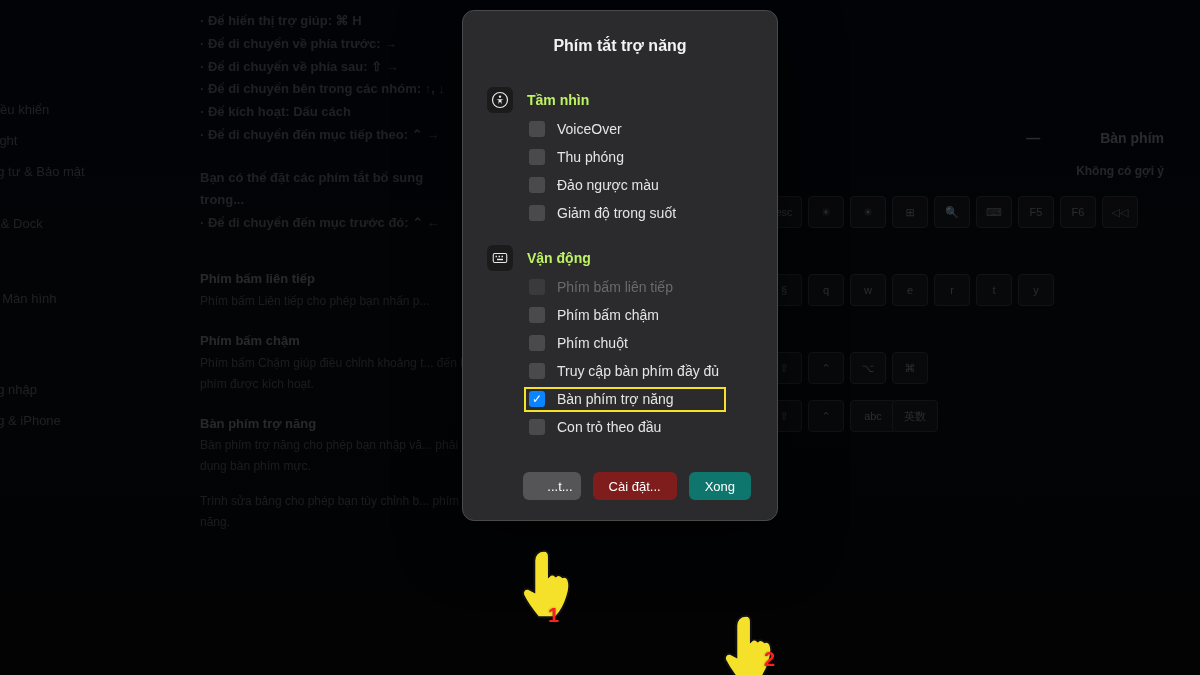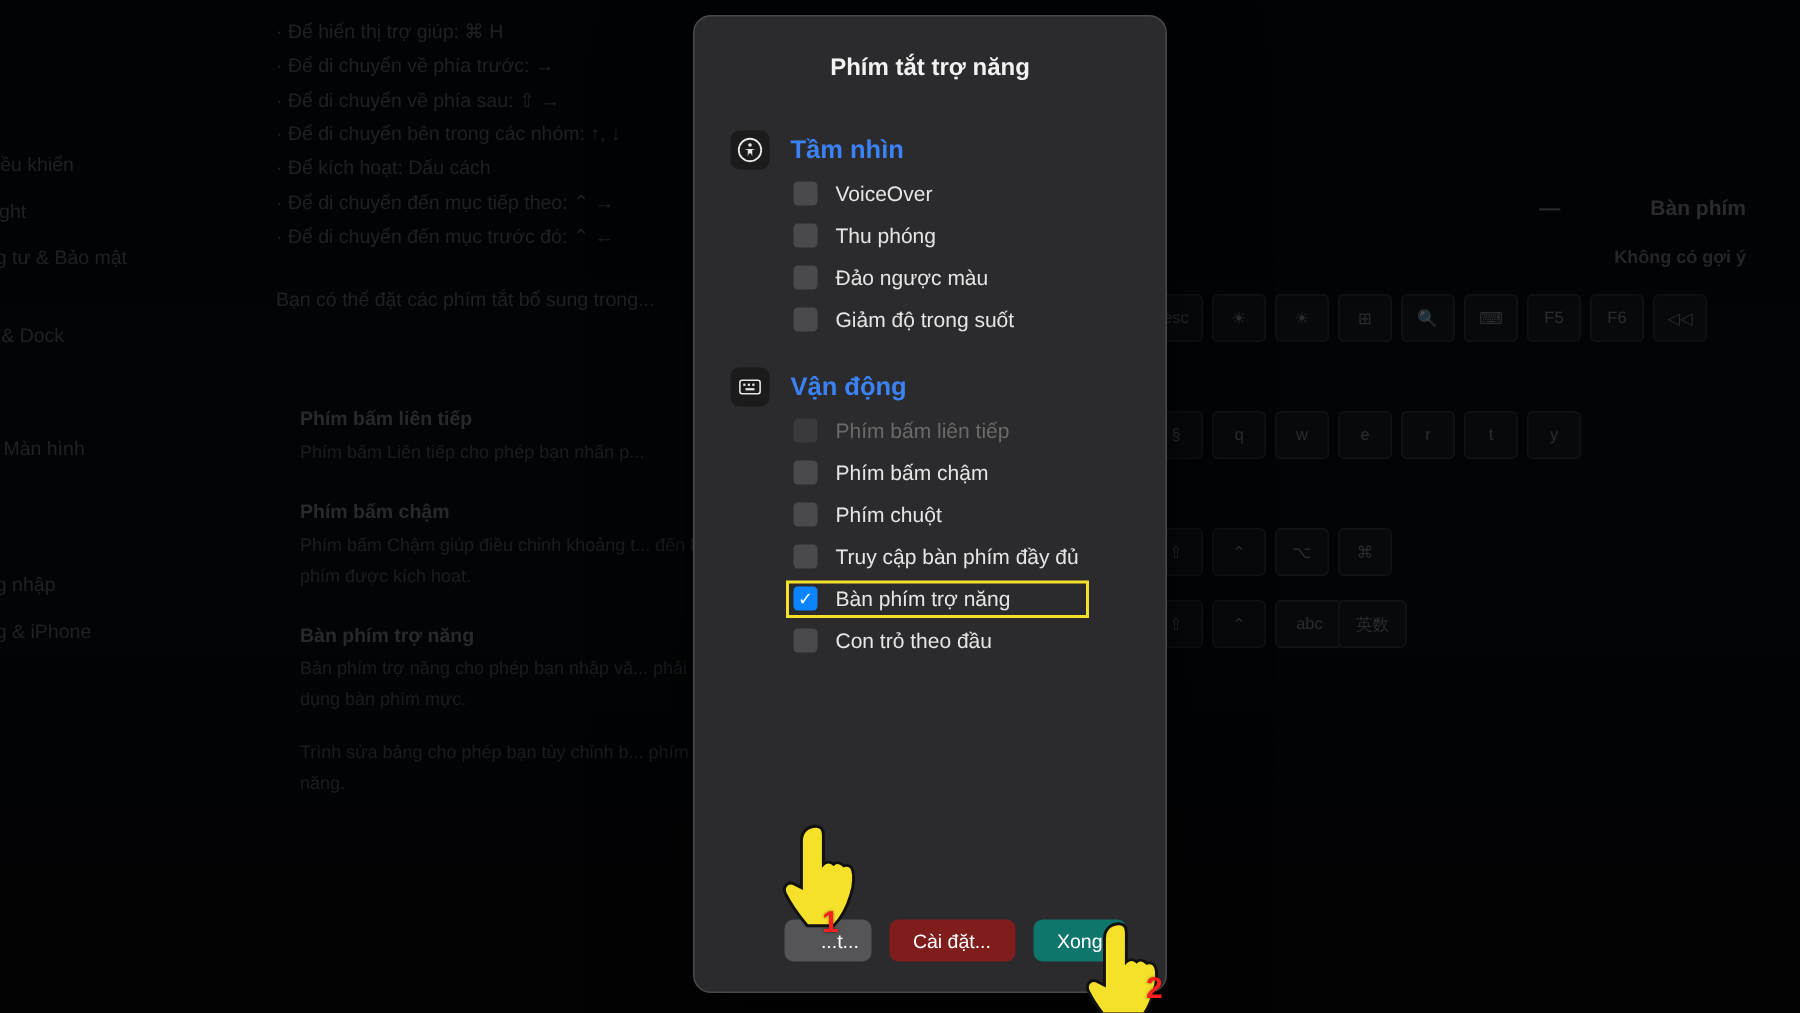--- a/index.html
+++ b/index.html
@@ -3,36 +3,36 @@
 <meta charset="utf-8">
 <style>
   * { box-sizing: border-box; margin: 0; padding: 0; }
   html, body { width: 1200px; height: 675px; overflow: hidden; background: #000; font-family: -apple-system, "Helvetica Neue", Arial, sans-serif; color: #d8d8d8; }
   .screen { position: relative; width: 1200px; height: 675px; background: linear-gradient(180deg,#0b1226 0%,#0d1726 40%,#121418 100%); }
   .dim-overlay { position:absolute; inset:0; background: rgba(0,0,0,0.82); }
   
   .bg-block { position:absolute; color:#575757; font-size:13px; line-height:1.75; opacity:0.35; }
   .bg-sidebar { left:-30px; top:95px; width:210px; }
   .bg-sidebar div { padding:4px 0 4px 20px; }
-  .bg-help { left:184px; top:10px; width:260px; }
+  .bg-help { left:200px; top:10px; width:260px;font-weight:bold; }
   .bg-mid { left:200px; top:250px; width:280px; }
   .bg-mid h5 { color:#6f6f6f; font-size:13px; font-weight:600; margin-top:18px; }
   .bg-mid p { font-size:12px; color:#4b4b4b; }
   .bg-kb-panel { position:absolute; right:6px; top:120px; width:440px; opacity:0.35; }
   .bg-kb-head { display:flex; justify-content:flex-end; gap:60px; padding:10px 30px; color:#777; font-size:14px; font-weight:600; }
   .bg-kb-hint { text-align:right; padding:8px 30px 12px; color:#666; font-size:12px;font-weight:bold; }
   .kb { display:grid; grid-template-columns:repeat(10,36px); gap:6px; padding:6px 12px; }
   .kb .k { height:32px; border:1px solid #2f2f2f; border-radius:4px; background:#141414; color:#777; font-size:11px; display:flex; align-items:center; justify-content:center; }
   
-  .dialog { position:absolute; left:462px; top:10px; width:316px; height:652px; background:#2b2b2d; border:1px solid #4a4a4c; border-radius:12px; box-shadow:0 20px 60px rgba(0,0,0,0.6); padding:26px 26px 20px; display:flex; flex-direction:column; }
+  .dialog { position:absolute; left:462px; top:10px; width:316px; height:511px; background:#2b2b2d; border:1px solid #4a4a4c; border-radius:12px; box-shadow:0 20px 60px rgba(0,0,0,0.6); padding:26px 26px 20px; display:flex; flex-direction:column; }
   .dialog-title { text-align:center; font-size:16px; font-weight:700; color:#f2f2f2; margin-bottom:26px; }
   .section { display:flex; align-items:center; gap:14px; margin:6px 0 8px -2px; }
   .section-icon { width:26px; height:26px; background:#1b1b1c; border-radius:6px; display:flex; align-items:center; justify-content:center; }
   .section-icon svg { width:18px; height:18px; fill:#e8e8e8; }
-  .section-label { font-size:17px; font-weight:700; color:#3b82f6; }
+  .section-label { font-size:14px; font-weight:700; color:#bef264; }
   .opts { margin:0 0 18px 40px; display:flex; flex-direction:column; gap:12px; }
   .opt { display:flex; align-items:center; gap:12px; font-size:14px; color:#e5e5e5; position:relative; }
   .opt.disabled { color:#6a6a6a; }
   .chk { width:16px; height:16px; border-radius:3px; background:#4a4a4c; flex:0 0 16px; }
   .opt.disabled .chk { background:#3a3a3c; }
   .chk.on { background:#0a84ff; display:flex; align-items:center; justify-content:center; }
   .chk.on::after { content:"✓"; color:#fff; font-size:12px; line-height:1; }
   .highlight { position:absolute; left:-5px; top:-4px; width:202px; height:25px; border:2px solid #f5e12a; pointer-events:none; }
   .buttons { margin-top:auto; display:flex; gap:12px; justify-content:flex-end; }
   .btn { height:28px; padding:0 16px; border-radius:6px; border:none; font-size:13px; font-weight:500; cursor:pointer; }
@@ -50,22 +50,22 @@
 <div class="screen">
   <div class="dim-overlay"></div>
 
   <div class="bg-block bg-help">
     <div>· Để hiển thị trợ giúp: ⌘ H</div>
     <div>· Để di chuyển về phía trước: →</div>
     <div>· Để di chuyển về phía sau: ⇧ →</div>
     <div>· Để di chuyển bên trong các nhóm: ↑, ↓</div>
     <div>· Để kích hoạt: Dấu cách</div>
     <div>· Để di chuyển đến mục tiếp theo: ⌃ →</div>
+    <div style="margin-top:20px">Bạn có thể đặt các phím tắt bổ sung trong...</div>
     <div>· Để di chuyển đến mục trước đó: ⌃ ←</div>
-    <div style="margin-top:20px">Bạn có thể đặt các phím tắt bổ sung trong...</div>
   </div>
 
   <div class="bg-block bg-sidebar">
     <div>điều khiển</div>
     <div>tlight</div>
     <div>ng tư &amp; Bảo mật</div>
     <div style="margin-top:22px">n &amp; Dock</div>
     <div style="margin-top:44px">&amp; Màn hình</div>
     <div style="margin-top:60px">ng nhập</div>
     <div>ng &amp; iPhone</div>

